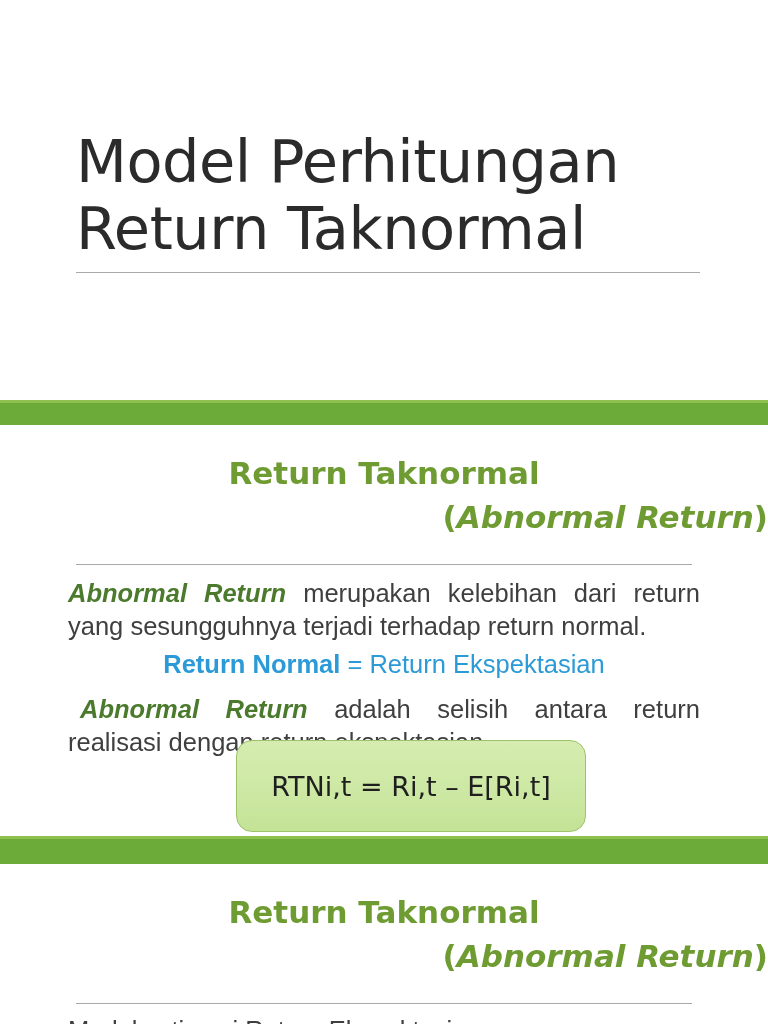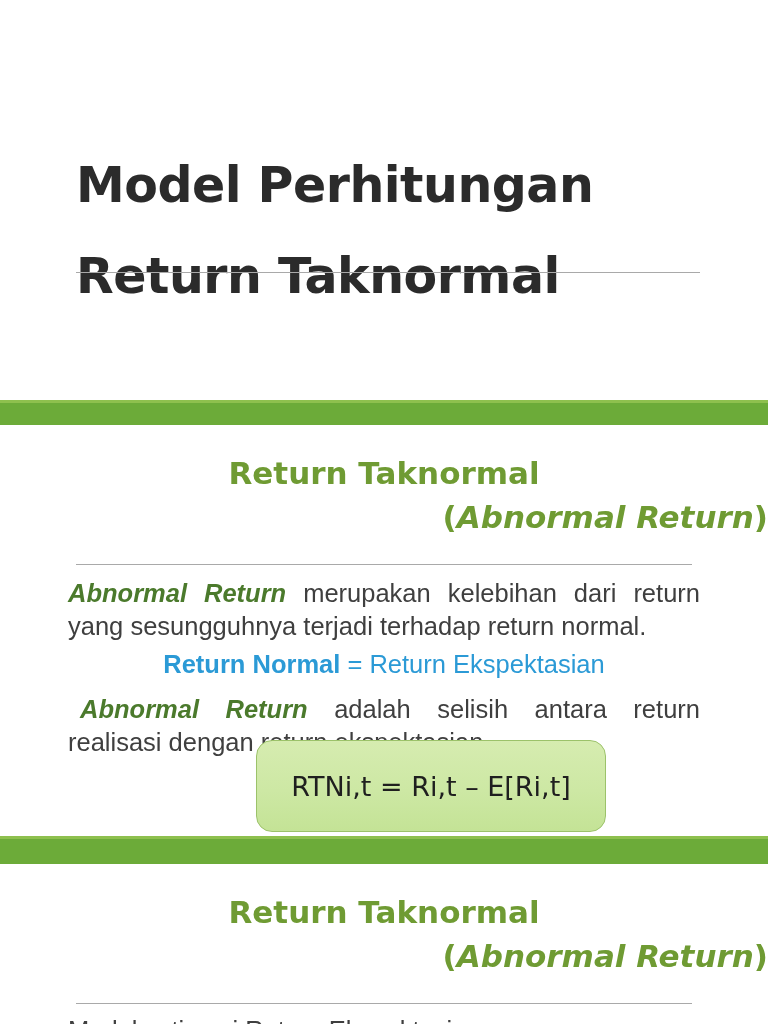--- a/index.html
+++ b/index.html
@@ -33,27 +33,26 @@
     overflow: hidden;
   }
   .slide-title .title-block {
     position: absolute;
     left: 76px;
     top: 128px;
     width: 624px;
   }
   .slide-title .title-line {
     font-family: "DejaVu Sans", sans-serif;
-    font-weight: 700;
-    font-size: 49px;
+    font-weight: 400;
+    font-size: 59px;
     line-height: 67px;
     color: #2b2b2b;
     letter-spacing: -0.5px;
     white-space: nowrap;
-    margin-top: 24px;
   }
   .title-rule {
     position: absolute;
     left: 76px;
     top: 272px;
     width: 624px;
     height: 0;
     border-top: 1.4px solid #a9a9a9;
   }
 
@@ -146,21 +145,20 @@
     display: flex;
     align-items: center;
     justify-content: center;
     text-align: center;
     font-family: "DejaVu Sans", sans-serif;
     font-size: 27px;
     line-height: 37px;
     color: #1f1f1f;
     padding: 0 22px;
     z-index: 5;
-    margin-left: 20px;
   }
 </style>
 </head>
 <body>
 
 <div class="deck">
 
   <section class="slide-title">
     <div class="title-block">
       <div class="title-line">Model Perhitungan</div>

